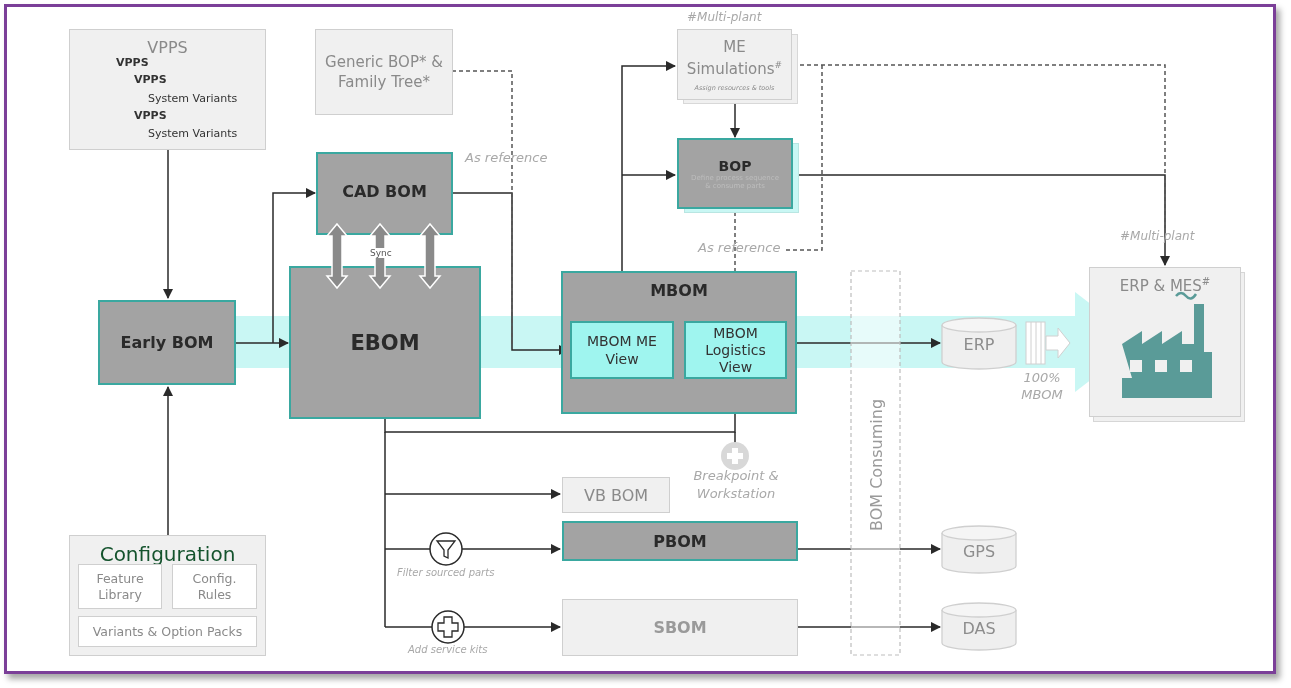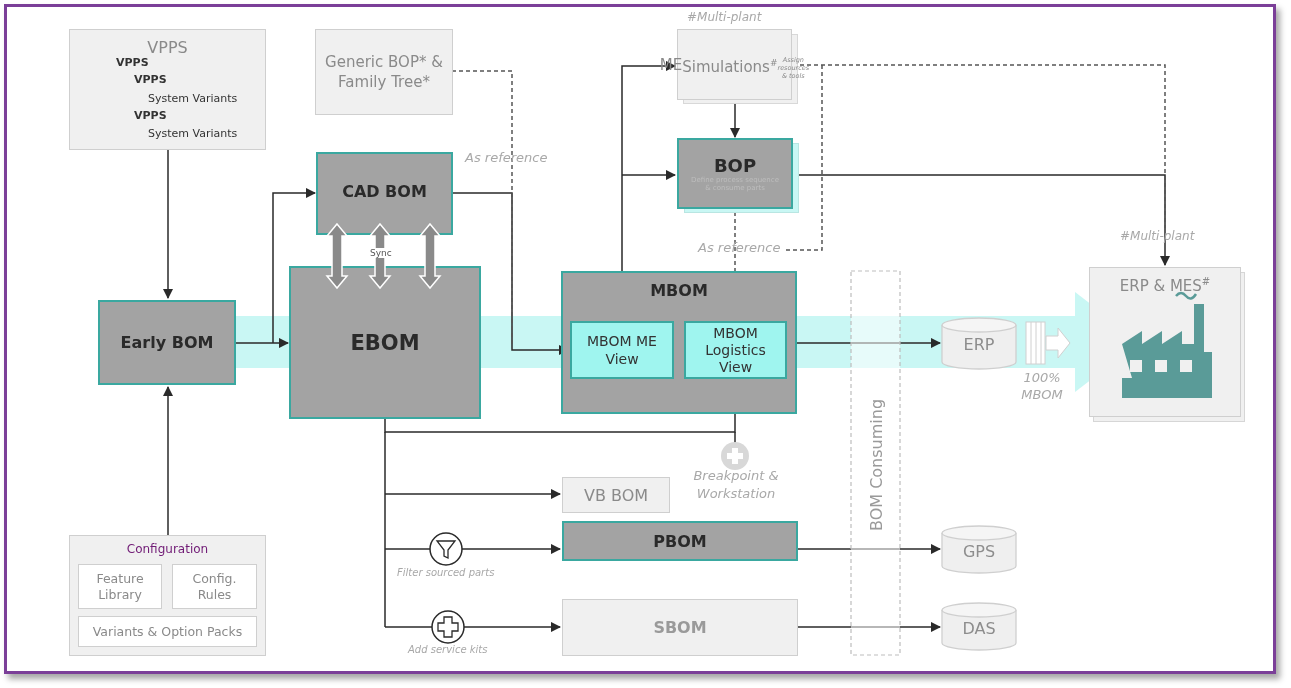--- a/index.html
+++ b/index.html
@@ -148,29 +148,29 @@
 <span class="vpps-row" style="left:134px;top:109px;">VPPS</span>
 <span class="vpps-sv" style="left:148px;top:127px;">System Variants</span>
 
 <div class="abs box-light" style="left:315px;top:29px;width:138px;height:86px;flex-direction:column;font-size:15px;line-height:20px;color:#8a8a8a;">
   <span>Generic BOP* &amp;</span>
   <span>Family Tree*</span>
 </div>
 
 <span class="abs note" style="left:687px;top:10px;font-size:12px;">#Multi-plant</span>
 <div class="abs" style="left:683px;top:34px;width:115px;height:70px;background:#f0f0f0;border:1.5px solid #d8d8d8;"></div>
-<div class="abs box-light" style="left:677px;top:29px;width:115px;height:71px;flex-direction:row;color:#8a8a8a;">
+<div class="abs box-light" style="left:677px;top:29px;width:115px;height:71px;flex-direction:column;color:#8a8a8a;">
   <span style="font-size:15px;line-height:18px;">ME</span>
   <span style="font-size:15px;line-height:18px;"><span>Simulations</span><sup style="font-size:9px;">#</sup></span>
   <span style="font-size:6.5px;font-style:italic;margin-top:6px;">Assign resources &amp; tools</span>
 </div>
 
 <div class="abs" style="left:684px;top:143px;width:115px;height:70px;background:#c9f7f4;border:1.5px solid #b9e6e2;"></div>
 <div class="abs box-dark" style="left:677px;top:138px;width:116px;height:71px;flex-direction:column;">
-  <span style="font-size:18px;">BOP</span>
+  <span style="font-size:14px;">BOP</span>
   <span style="font-size:7px;font-weight:normal;color:#bdbdbd;">Define process sequence</span>
   <span style="font-size:7px;font-weight:normal;color:#bdbdbd;">&amp; consume parts</span>
 </div>
 
 <span class="abs note" style="left:465px;top:150px;">As reference</span>
 <span class="abs note" style="left:698px;top:240px;">As reference</span>
 
 <div class="abs box-dark" style="left:316px;top:152px;width:137px;height:83px;font-size:16px;">
   <span style="margin-top:-4px;">CAD BOM</span>
 </div>
@@ -243,21 +243,21 @@
   <g fill="#5a9b98">
     <path d="M1122,344 l20,-13 v13 l20,-13 v13 l20,-13 v13 h12 v-40 h10 v48 h8 v46 h-90 v-20 h10 z"></path>
     <rect x="1130" y="360" width="12" height="12" fill="#f0f0f0"></rect>
     <rect x="1155" y="360" width="12" height="12" fill="#f0f0f0"></rect>
     <rect x="1180" y="360" width="12" height="12" fill="#f0f0f0"></rect>
     <path d="M1176,296 q5,-6 10,0 q5,6 10,-2" fill="none" stroke="#5a9b98" stroke-width="2.5"></path>
   </g>
 </svg>
 
 <div class="abs box-light" style="left:69px;top:535px;width:197px;height:121px;align-items:flex-start;">
-  <span style="font-size:12px;color:#701a75;margin-top:6px;">Configuration</span>
+  <span style="font-size:20px;color:#14532d;margin-top:6px;">Configuration</span>
 </div>
 <div class="cfg-cell" style="left:78px;top:564px;width:84px;height:45px;flex-direction:column;">
   <span>Feature</span>
   <span>Library</span>
 </div>
 <div class="cfg-cell" style="left:172px;top:564px;width:85px;height:45px;flex-direction:column;">
   <span>Config.</span>
   <span>Rules</span>
 </div>
 <div class="cfg-cell" style="left:78px;top:616px;width:179px;height:31px;">

